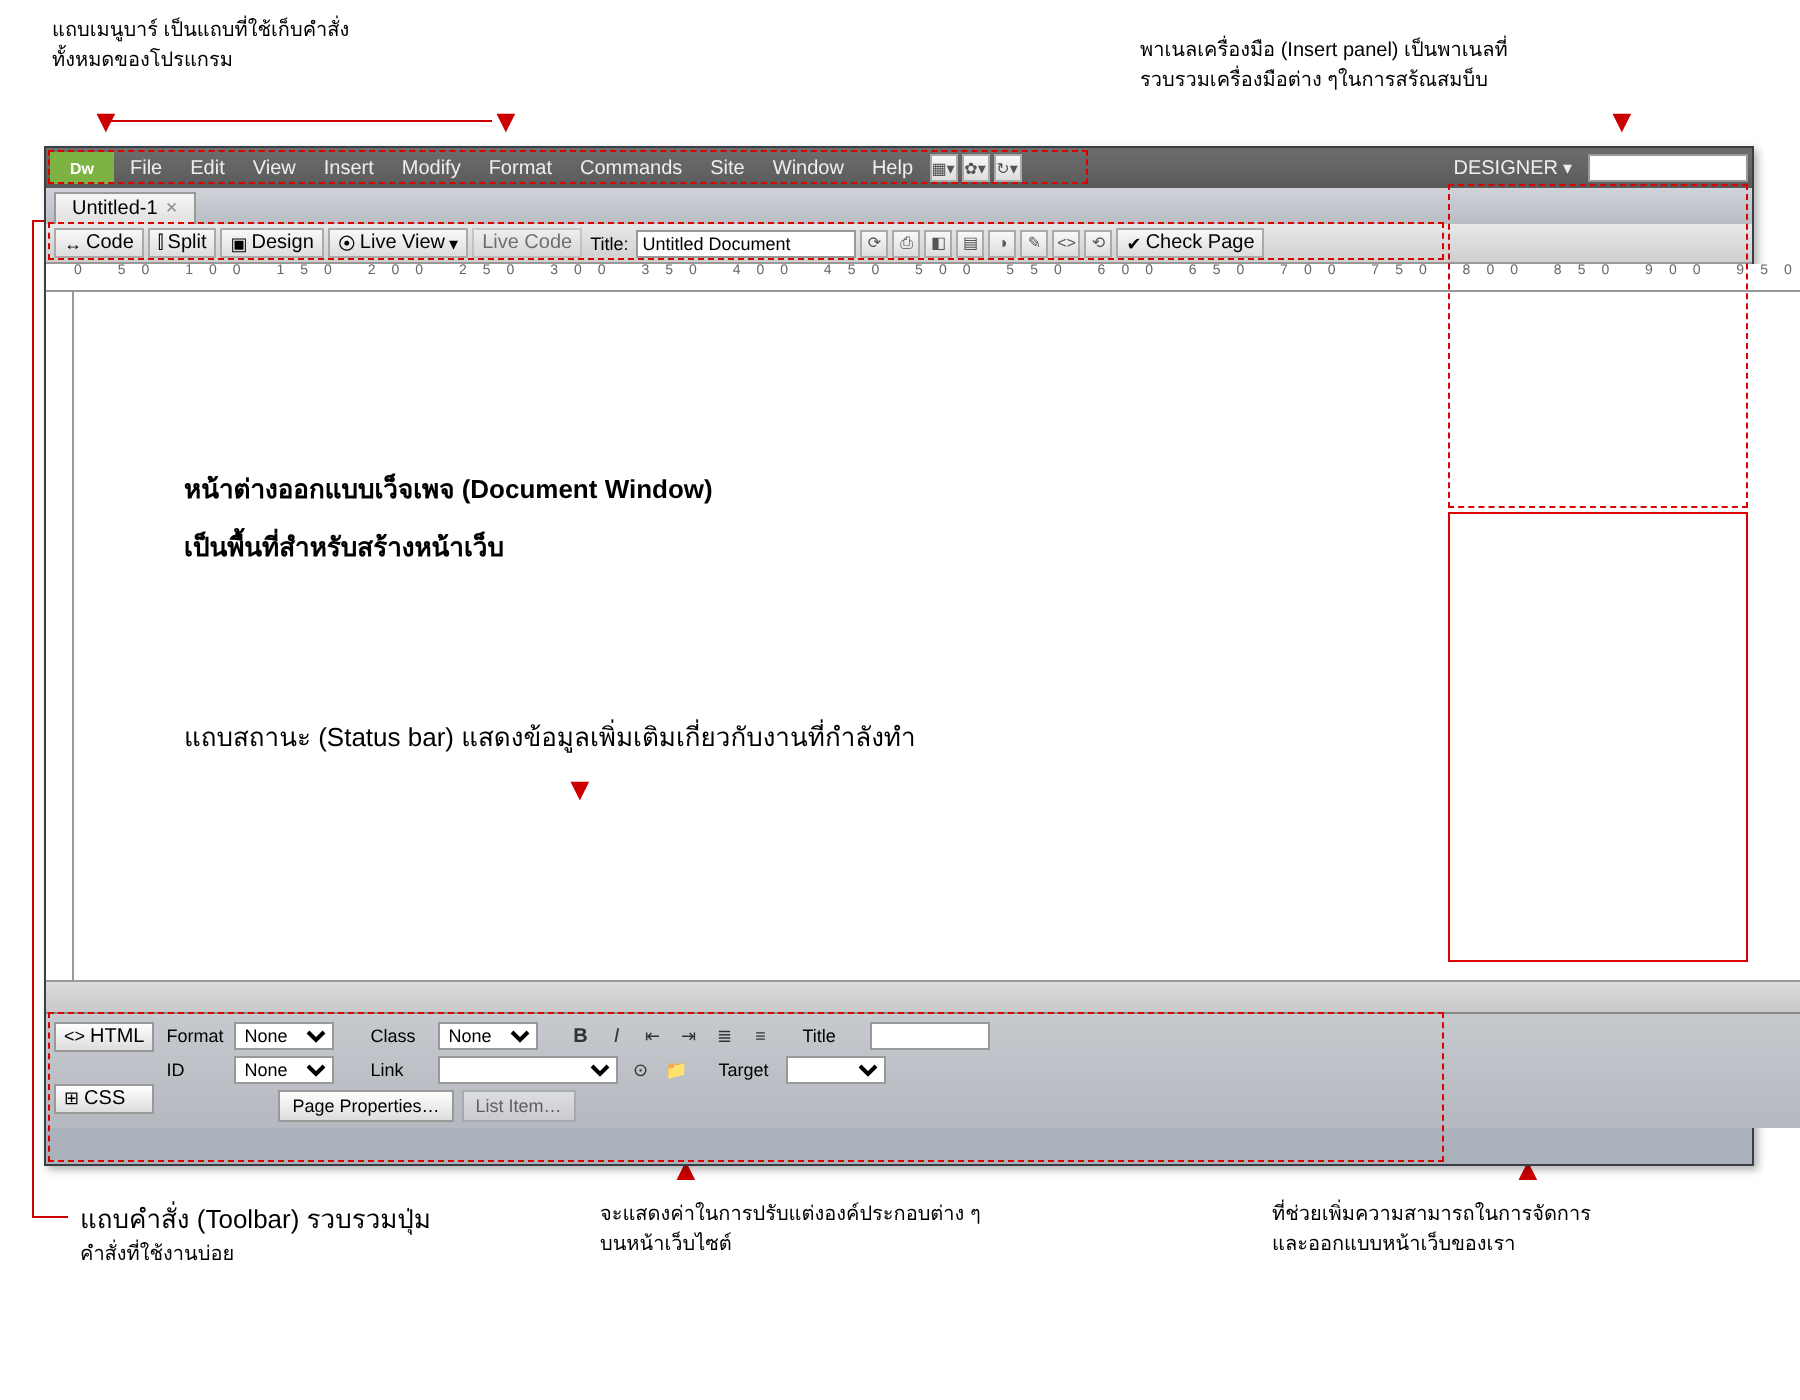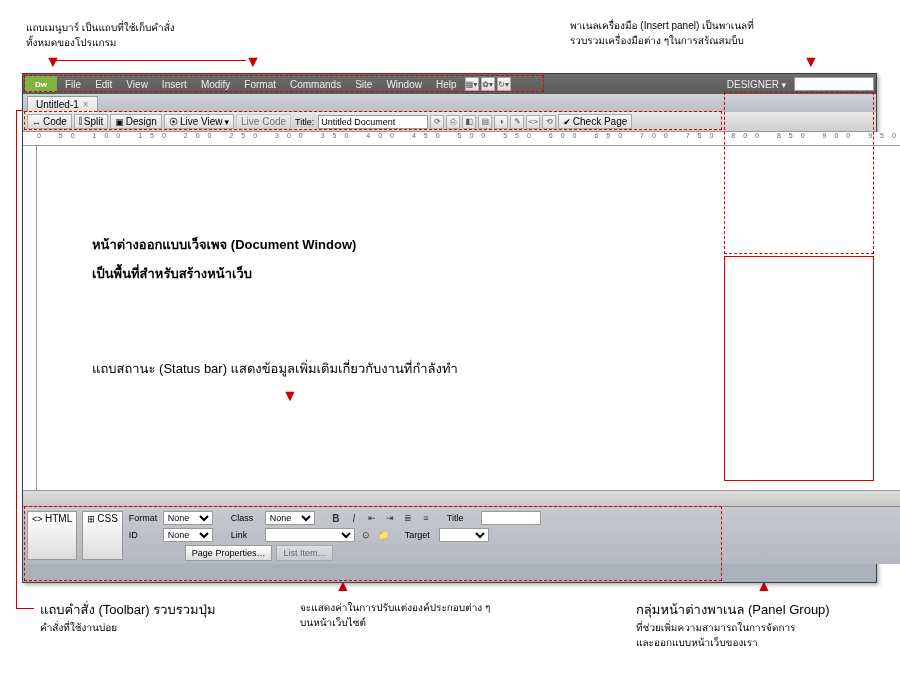--- a/index.html
+++ b/index.html
@@ -32,35 +32,35 @@
 .doc-area{flex:1;display:flex;flex-direction:column;background:#fff}
 .ruler-h{height:14px;background:#fff;border-bottom:1px solid #999;font-size:7px;color:#666;padding-left:14px;white-space:nowrap;overflow:hidden;letter-spacing:8px}
 .doc-body{flex:1;display:flex}
 .ruler-v{width:14px;background:#fff;border-right:1px solid #999}
 .canvas{flex:1;background:#fff;position:relative;padding:85px 30px 20px 55px}
 .canvas-text{font-size:13px;font-weight:bold;line-height:2.2}
 
 .statusbar{height:16px;background:linear-gradient(#dcdcdc,#c8c8c8);border-top:1px solid #999}
 
 .prop-inspector{height:58px;background:linear-gradient(#c6c9ce,#b5b9bf);border-top:1px solid #888;padding:4px;display:flex;gap:6px}
-.prop-inspector .side{display:flex;flex-direction:row;gap:5px}
+.prop-inspector .side{display:flex;flex-direction:column;gap:16px}
 .ptab{background:linear-gradient(#fff,#ddd);border:1px solid #999;padding:1px 4px;font-size:9px;cursor:pointer}
 .prow{display:flex;align-items:center;gap:4px}
 .plabel{font-size:9px;min-width:30px}
 .psel{height:14px;border:1px solid #999;font-size:9px;background:#fff;min-width:50px}
 .picon{width:14px;height:14px;display:inline-flex;align-items:center;justify-content:center;font-size:9px;color:#333}
 .pbtn{background:linear-gradient(#fff,#ddd);border:1px solid #999;padding:2px 6px;font-size:9px;cursor:pointer}
 
 
 .ov{position:absolute;pointer-events:none}
 </style>
 </head>
 <body>
 
-<div class="annot" style="left:26px;top:20px">
+<div class="annot" style="left:26px;top:8px">
   <div>แถบเมนูบาร์ เป็นแถบที่ใช้เก็บคำสั่ง</div>
   <div>ทั้งหมดของโปรแกรม</div>
 </div>
 <div class="arrow" style="left:245px;top:53px">▼</div>
 <div class="arrow" style="left:45px;top:53px">▼</div>
 <div style="position:absolute;left:53px;top:60px;width:193px;height:2px;border-top:1px solid #c00"></div>
 
 <div class="annot" style="left:570px;top:18px">
   <div>พาเนลเครื่องมือ (Insert panel) เป็นพาเนลที่</div>
   <div>รวบรวมเครื่องมือต่าง ๆในการสร้ณสมบ็บ</div>
@@ -71,21 +71,20 @@
   <div><span style="font-size:13px">แถบคำสั่ง (Toolbar) รวบรวมปุ่ม</span></div>
   <div>คำสั่งที่ใช้งานบ่อย</div>
 </div>
 <div class="annot" style="left:300px;top:600px">
   <div>จะแสดงค่าในการปรับแต่งองค์ประกอบต่าง ๆ</div>
   <div>บนหน้าเว็บไซต์</div>
 </div>
 <div class="arrow" style="left:335px;top:577px">▲</div>
 
 <div class="annot" style="left:636px;top:600px">
-  <div style="font-size:13px">กลุ่มหน้าต่างพาเนล (Panel Group)</div>
   <div>ที่ช่วยเพิ่มความสามารถในการจัดการ</div>
   <div>และออกแบบหน้าเว็บของเรา</div>
 </div>
 <div class="arrow" style="left:756px;top:577px">▲</div>
 <div style="position:absolute;left:763px;top:483px;width:1px;height:100px;border-left:1px solid #c00"></div>
 
 <div style="position:absolute;left:16px;top:110px;width:1px;height:498px;border-left:1.5px solid #c00"></div>
 <div style="position:absolute;left:16px;top:608px;width:18px;height:1px;border-top:1.5px solid #c00"></div>
 <div style="position:absolute;left:16px;top:110px;width:8px;height:1px;border-top:1.5px solid #c00"></div>
 

